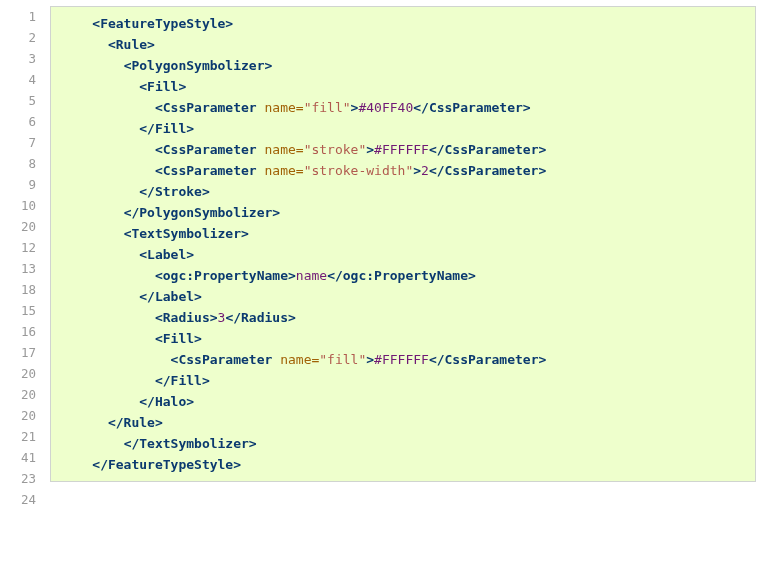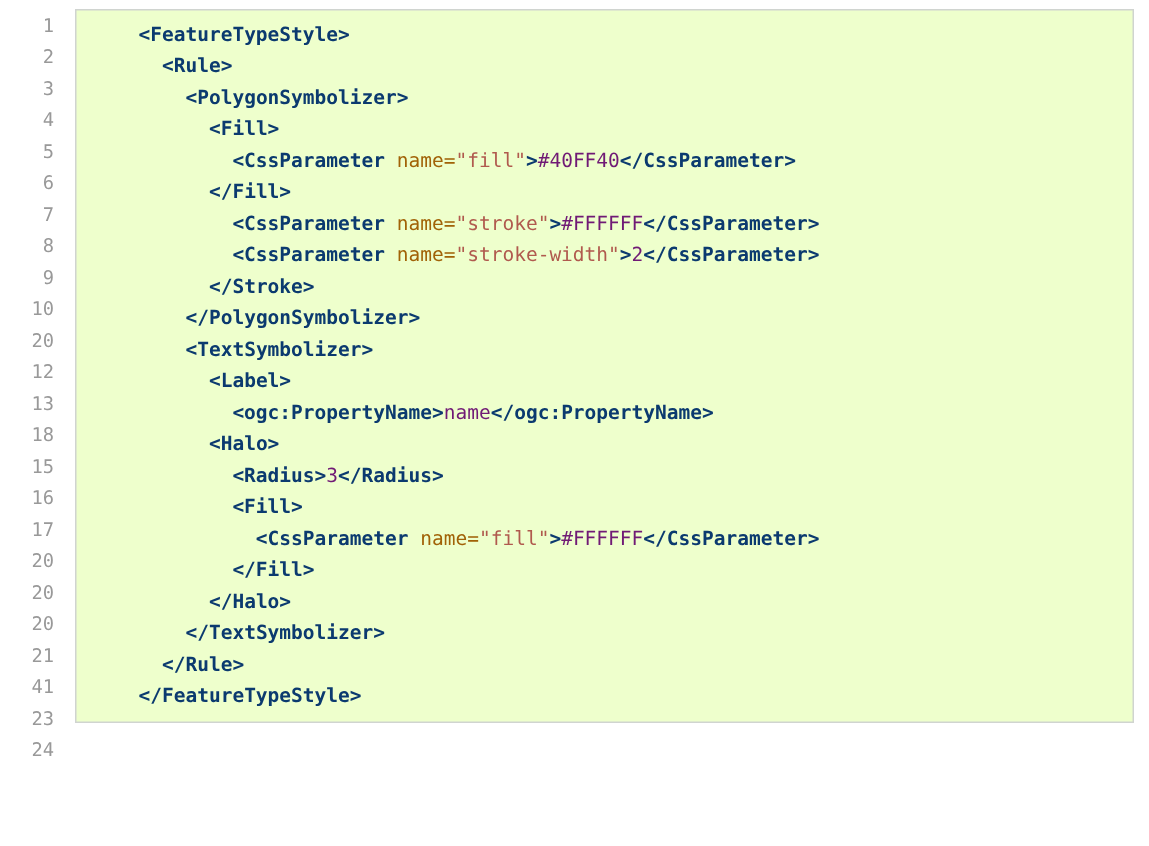--- a/index.html
+++ b/index.html
@@ -80,24 +80,24 @@
       <div class="row">          <span class="nt">&lt;Fill&gt;</span></div>
       <div class="row">            <span class="nt">&lt;CssParameter</span> <span class="na">name=</span><span class="s">"fill"</span><span class="nt">&gt;</span><span class="tx">#40FF40</span><span class="nt">&lt;/CssParameter&gt;</span></div>
       <div class="row">          <span class="nt">&lt;/Fill&gt;</span></div>
       <div class="row">            <span class="nt">&lt;CssParameter</span> <span class="na">name=</span><span class="s">"stroke"</span><span class="nt">&gt;</span><span class="tx">#FFFFFF</span><span class="nt">&lt;/CssParameter&gt;</span></div>
       <div class="row">            <span class="nt">&lt;CssParameter</span> <span class="na">name=</span><span class="s">"stroke-width"</span><span class="nt">&gt;</span><span class="tx">2</span><span class="nt">&lt;/CssParameter&gt;</span></div>
       <div class="row">          <span class="nt">&lt;/Stroke&gt;</span></div>
       <div class="row">        <span class="nt">&lt;/PolygonSymbolizer&gt;</span></div>
       <div class="row">        <span class="nt">&lt;TextSymbolizer&gt;</span></div>
       <div class="row">          <span class="nt">&lt;Label&gt;</span></div>
       <div class="row">            <span class="nt">&lt;ogc:PropertyName&gt;</span><span class="tx">name</span><span class="nt">&lt;/ogc:PropertyName&gt;</span></div>
-      <div class="row">          <span class="nt">&lt;Halo&gt;</span></div>
+      <div class="row">          <span class="nt">&lt;/Label&gt;</span></div>
       <div class="row">            <span class="nt">&lt;Radius&gt;</span><span class="tx">3</span><span class="nt">&lt;/Radius&gt;</span></div>
       <div class="row">            <span class="nt">&lt;Fill&gt;</span></div>
       <div class="row">              <span class="nt">&lt;CssParameter</span> <span class="na">name=</span><span class="s">"fill"</span><span class="nt">&gt;</span><span class="tx">#FFFFFF</span><span class="nt">&lt;/CssParameter&gt;</span></div>
       <div class="row">            <span class="nt">&lt;/Fill&gt;</span></div>
       <div class="row">          <span class="nt">&lt;/Halo&gt;</span></div>
+      <div class="row">      <span class="nt">&lt;/Rule&gt;</span></div>
       <div class="row">        <span class="nt">&lt;/TextSymbolizer&gt;</span></div>
-      <div class="row">      <span class="nt">&lt;/Rule&gt;</span></div>
       <div class="row">    <span class="nt">&lt;/FeatureTypeStyle&gt;</span></div>
     </div>
   <div style="clear:both"></div>
 </div>
 
 </body></html>

